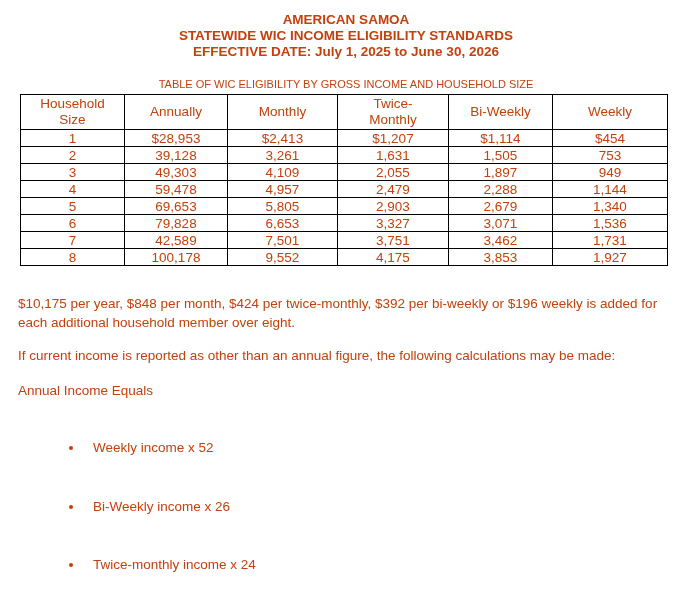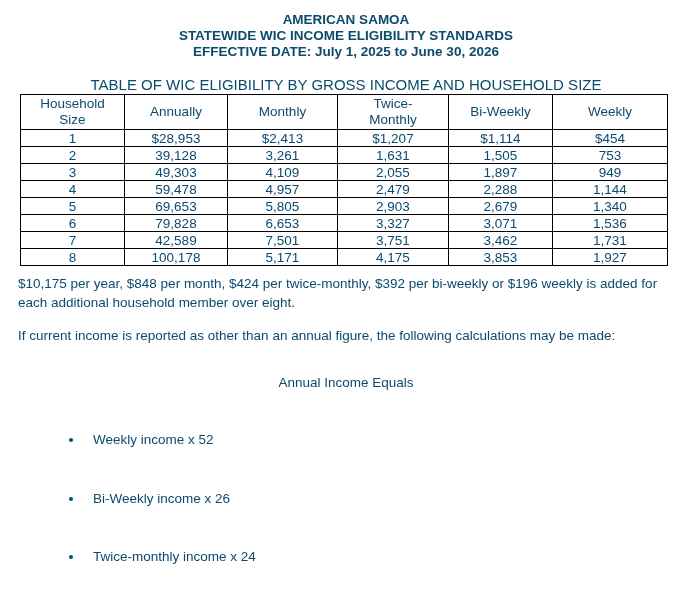--- a/index.html
+++ b/index.html
@@ -1,36 +1,36 @@
 <!DOCTYPE html>
 <html><head>
 <meta charset="utf-8">
 <style>
   * { margin: 0; padding: 0; box-sizing: border-box; }
   html, body { background: #ffffff; }
   .page {
     width: 692px;
     height: 605px;
     background: #ffffff;
-    color: #0c4a6e;
+    color: #c2410c;
     font-family: "Liberation Sans", "DejaVu Sans", sans-serif;
     font-size: 13.5px;
     padding: 12px 18px 0 18px;
     overflow: hidden;
   }
   .doc-header {
     text-align: center;
     font-weight: 700;
     line-height: 16px;
   }
   .table-title {
     text-align: center;
     margin-top: 17px;
     line-height: 15px;
-    font-size: 15px;
+    font-size: 11px;
   }
   table.elig-table {
     border-collapse: collapse;
     table-layout: fixed;
     width: 647px;
     margin-left: 2px;
     margin-top: 2px;
   }
   table.elig-table th,
   table.elig-table td {
@@ -47,23 +47,23 @@
     white-space: pre-line;
   }
   table.elig-table td {
     height: 17px;
     line-height: 15px;
   }
   .para {
     line-height: 19px;
     width: 656px;
   }
-  .p-addl { margin-top: 8px; }
+  .p-addl { margin-top: 28px; }
   .p-calc { margin-top: 14px; }
-  .p-annual { margin-top: 28px; text-align: center; }
+  .p-annual { margin-top: 16px; }
   ul.calc-list {
     margin-top: 21px;
     list-style: disc outside;
     padding-left: 66px;
   }
   ul.calc-list li {
     line-height: 20.5px;
     padding-left: 9px;
     margin-top: 38px;
   }
@@ -161,21 +161,21 @@
         <td>7</td>
         <td>42,589</td>
         <td>7,501</td>
         <td>3,751</td>
         <td>3,462</td>
         <td>1,731</td>
       </tr>
       <tr>
         <td>8</td>
         <td>100,178</td>
-        <td>5,171</td>
+        <td>9,552</td>
         <td>4,175</td>
         <td>3,853</td>
         <td>1,927</td>
       </tr>
     </tbody>
   </table>
 
   <p class="para p-addl">$10,175 per year, $848 per month, $424 per twice-monthly, $392 per bi-weekly or $196 weekly is added for each additional household member over eight.</p>
 
   <p class="para p-calc">If current income is reported as other than an annual figure, the following calculations may be made:</p>

